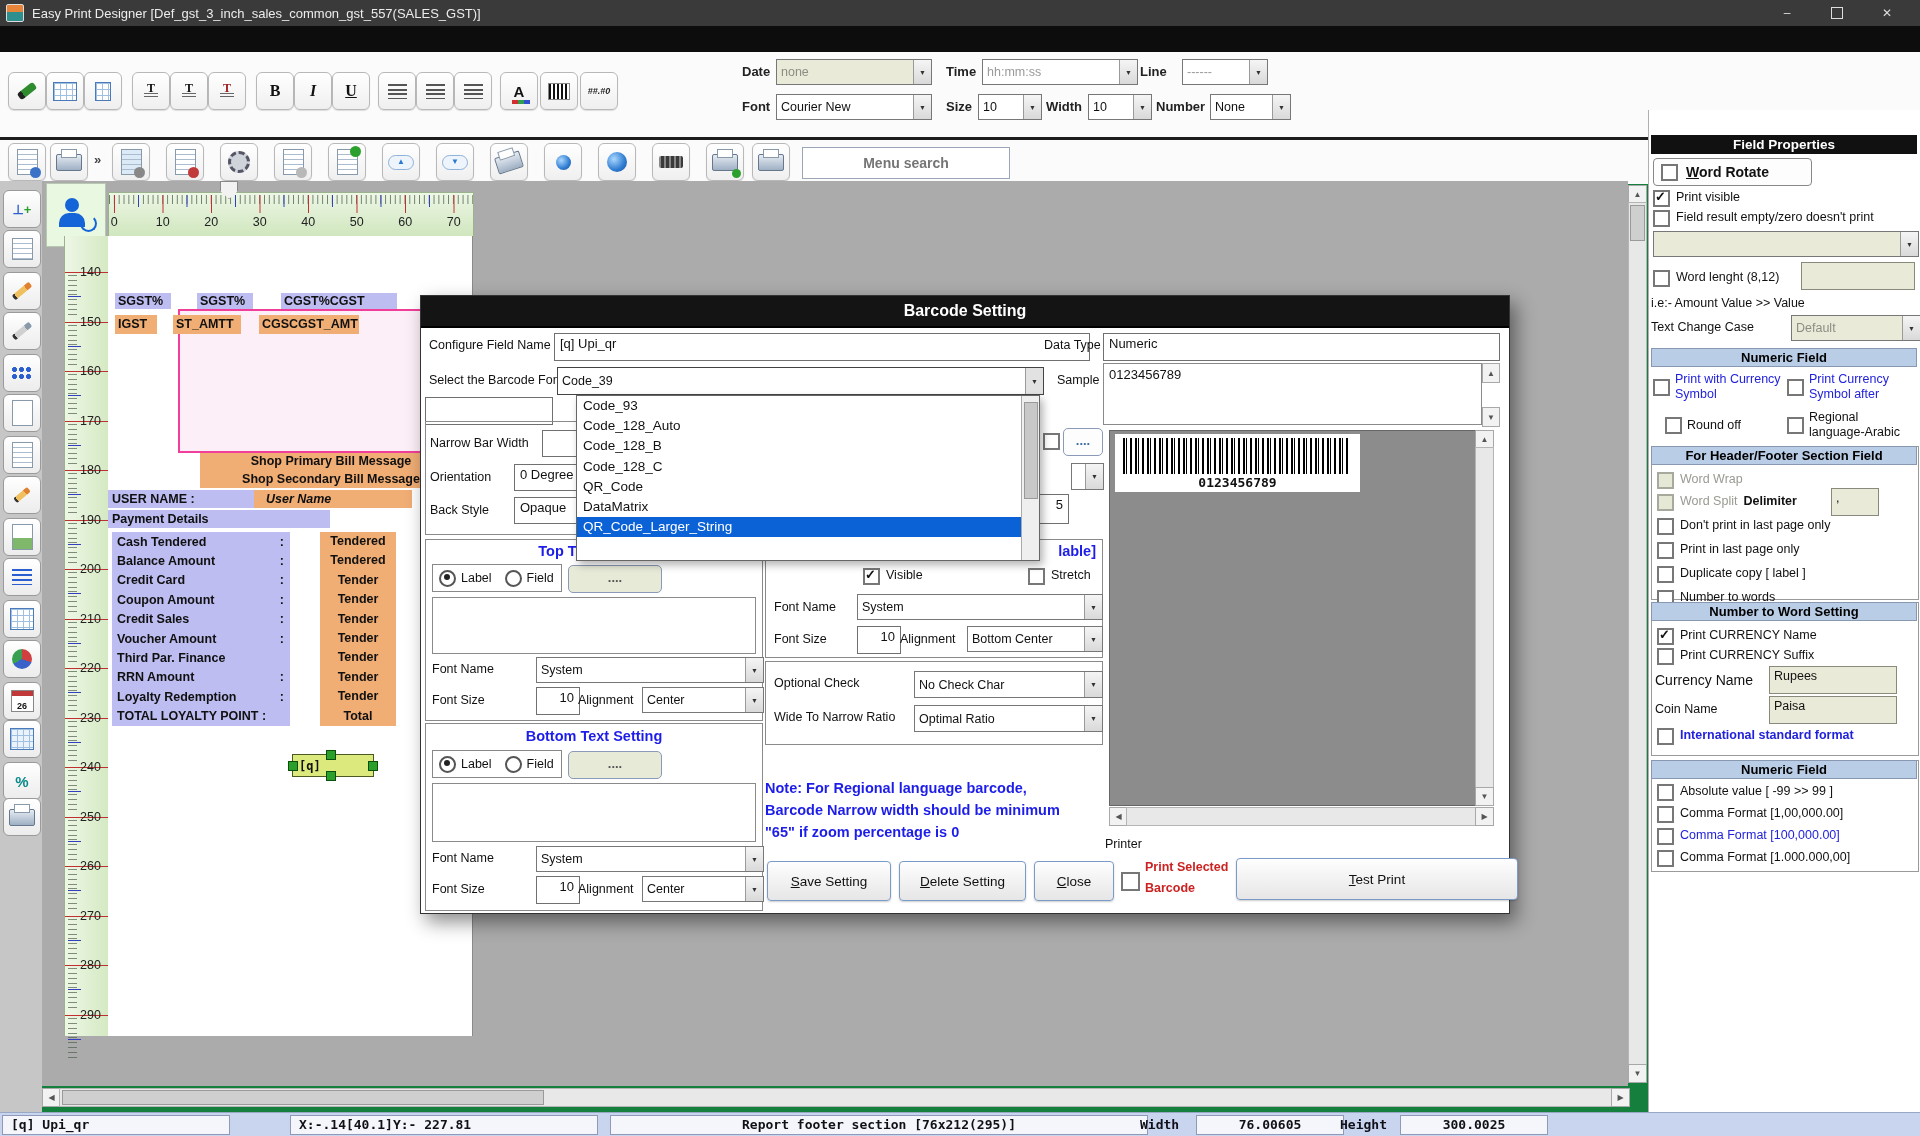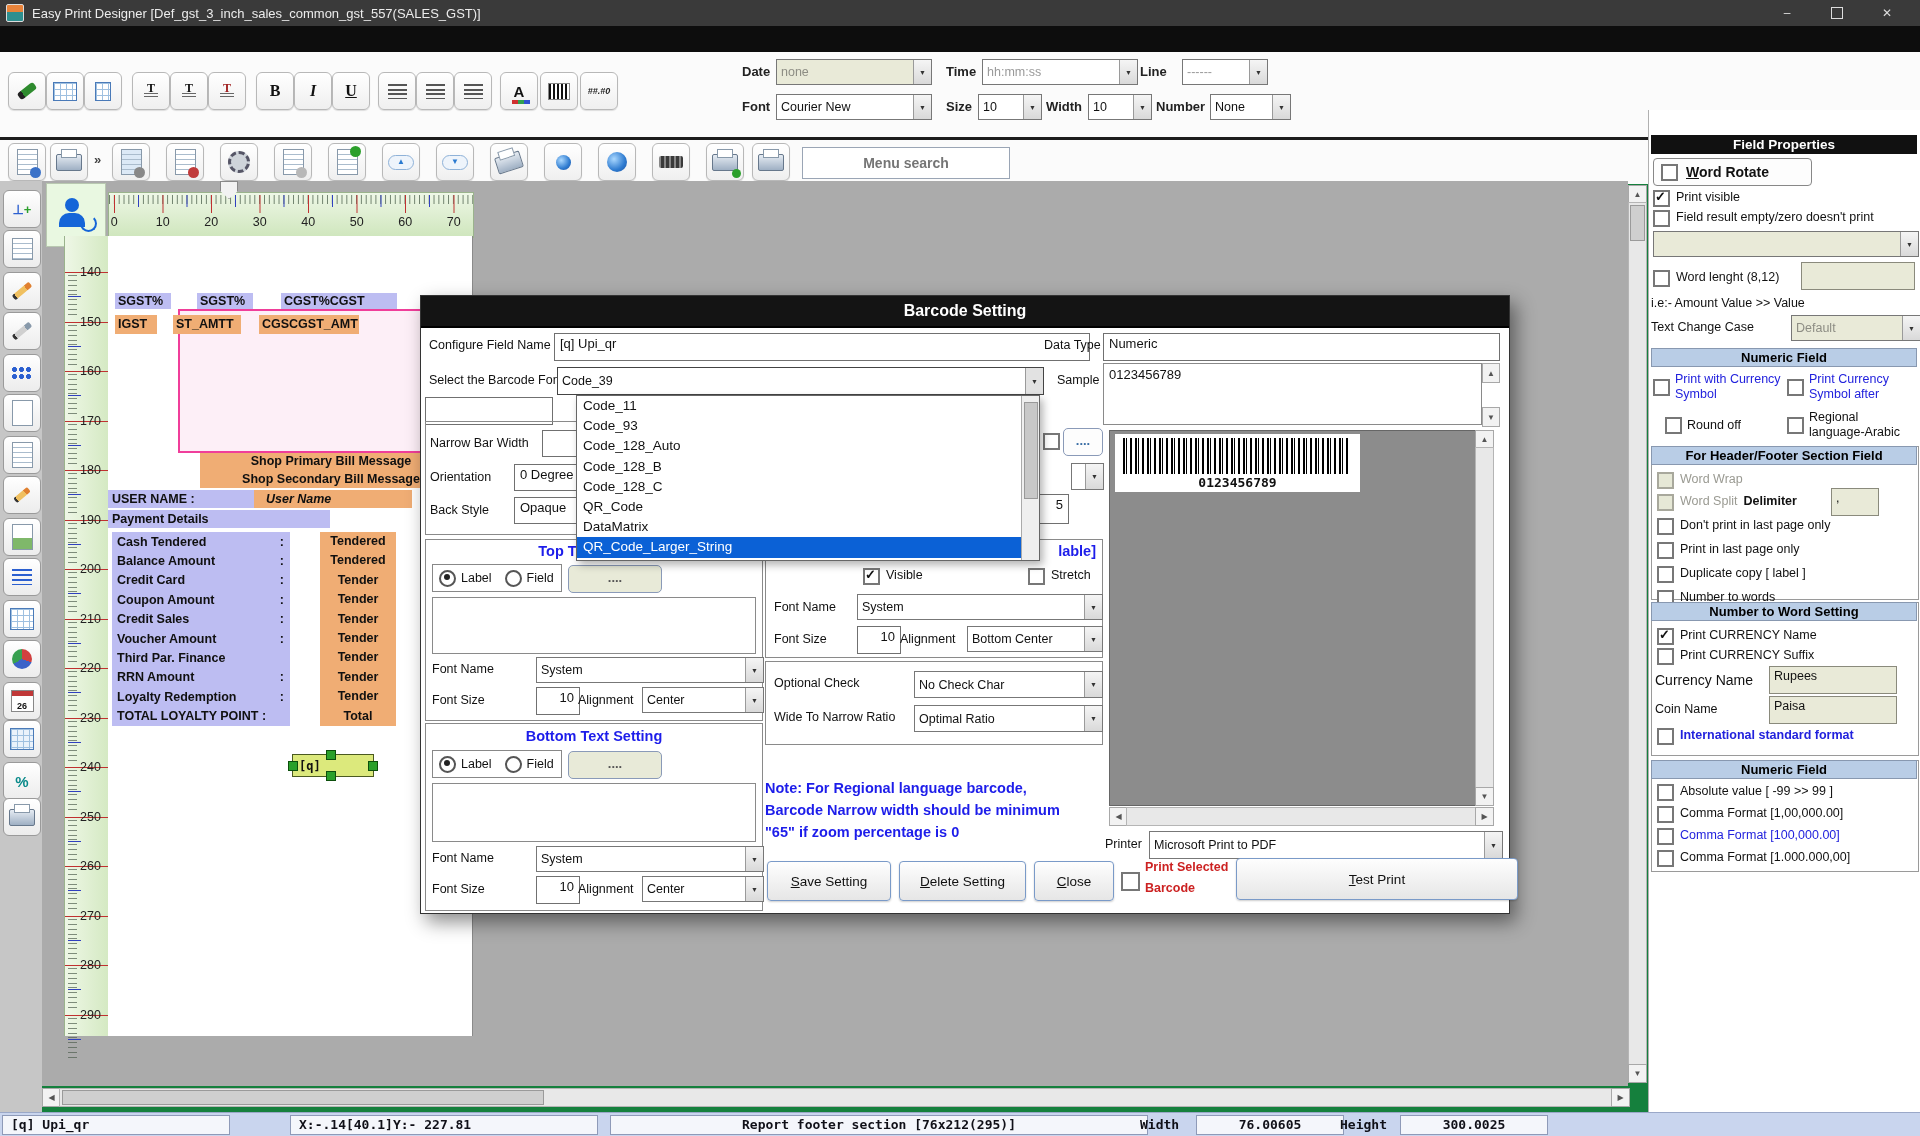--- a/index.html
+++ b/index.html
@@ -857,24 +857,20 @@
       </div>
     </div>
     <div class="sbtn" style="position:absolute;left:1054px;top:134px;width:17px;height:17px;">▲</div>
     <div class="sctrack" style="position:absolute;left:1054px;top:151px;width:17px;height:340px;"></div>
     <div class="sbtn" style="position:absolute;left:1054px;top:491px;width:17px;height:17px;">▼</div>
     <div class="sbtn" style="position:absolute;left:688px;top:511px;width:17px;height:17px;">◀</div>
     <div class="sctrack" style="position:absolute;left:705px;top:511px;width:349px;height:17px;"></div>
     <div class="sbtn" style="position:absolute;left:1054px;top:511px;width:17px;height:17px;">▶</div>
 
     <span class="dlab" style="left:684px;top:541px;">Printer</span>
-    <div class="combo" style="left:728px;top:535px;width:348px;height:26px;">
-        <span class="cval">Microsoft Print to PDF</span>
-        <span class="arr"></span>
-      </div>
 
     <div class="dlgbtn" style="left:346px;top:565px;width:122px;height:38px;">
         <span>Save Setting</span>
       </div>
     <div class="dlgbtn" style="left:478px;top:565px;width:125px;height:38px;">
         <span>Delete Setting</span>
       </div>
     <div class="dlgbtn" style="left:613px;top:565px;width:78px;height:38px;">
         <span>Close</span>
       </div>
@@ -883,21 +879,20 @@
       <div>Print Selected</div>
       <div>Barcode</div>
     </div>
     <div class="dlgbtn" style="left:815px;top:562px;width:280px;height:40px;">
         <span>Test Print</span>
       </div>
 
     <div class="ddlist">
       <div class="dditems">
 
-      <div class="dd-item">Code_11</div>
           <div class="dd-item">Code_93</div>
           <div class="dd-item">Code_128_Auto</div>
           <div class="dd-item">Code_128_B</div>
           <div class="dd-item">Code_128_C</div>
           <div class="dd-item">QR_Code</div>
           <div class="dd-item">DataMatrix</div>
           <div class="dd-item sel">QR_Code_Larger_String</div>
         </div>
       <div class="ddscroll">
           <div class="ddthumb"></div>

